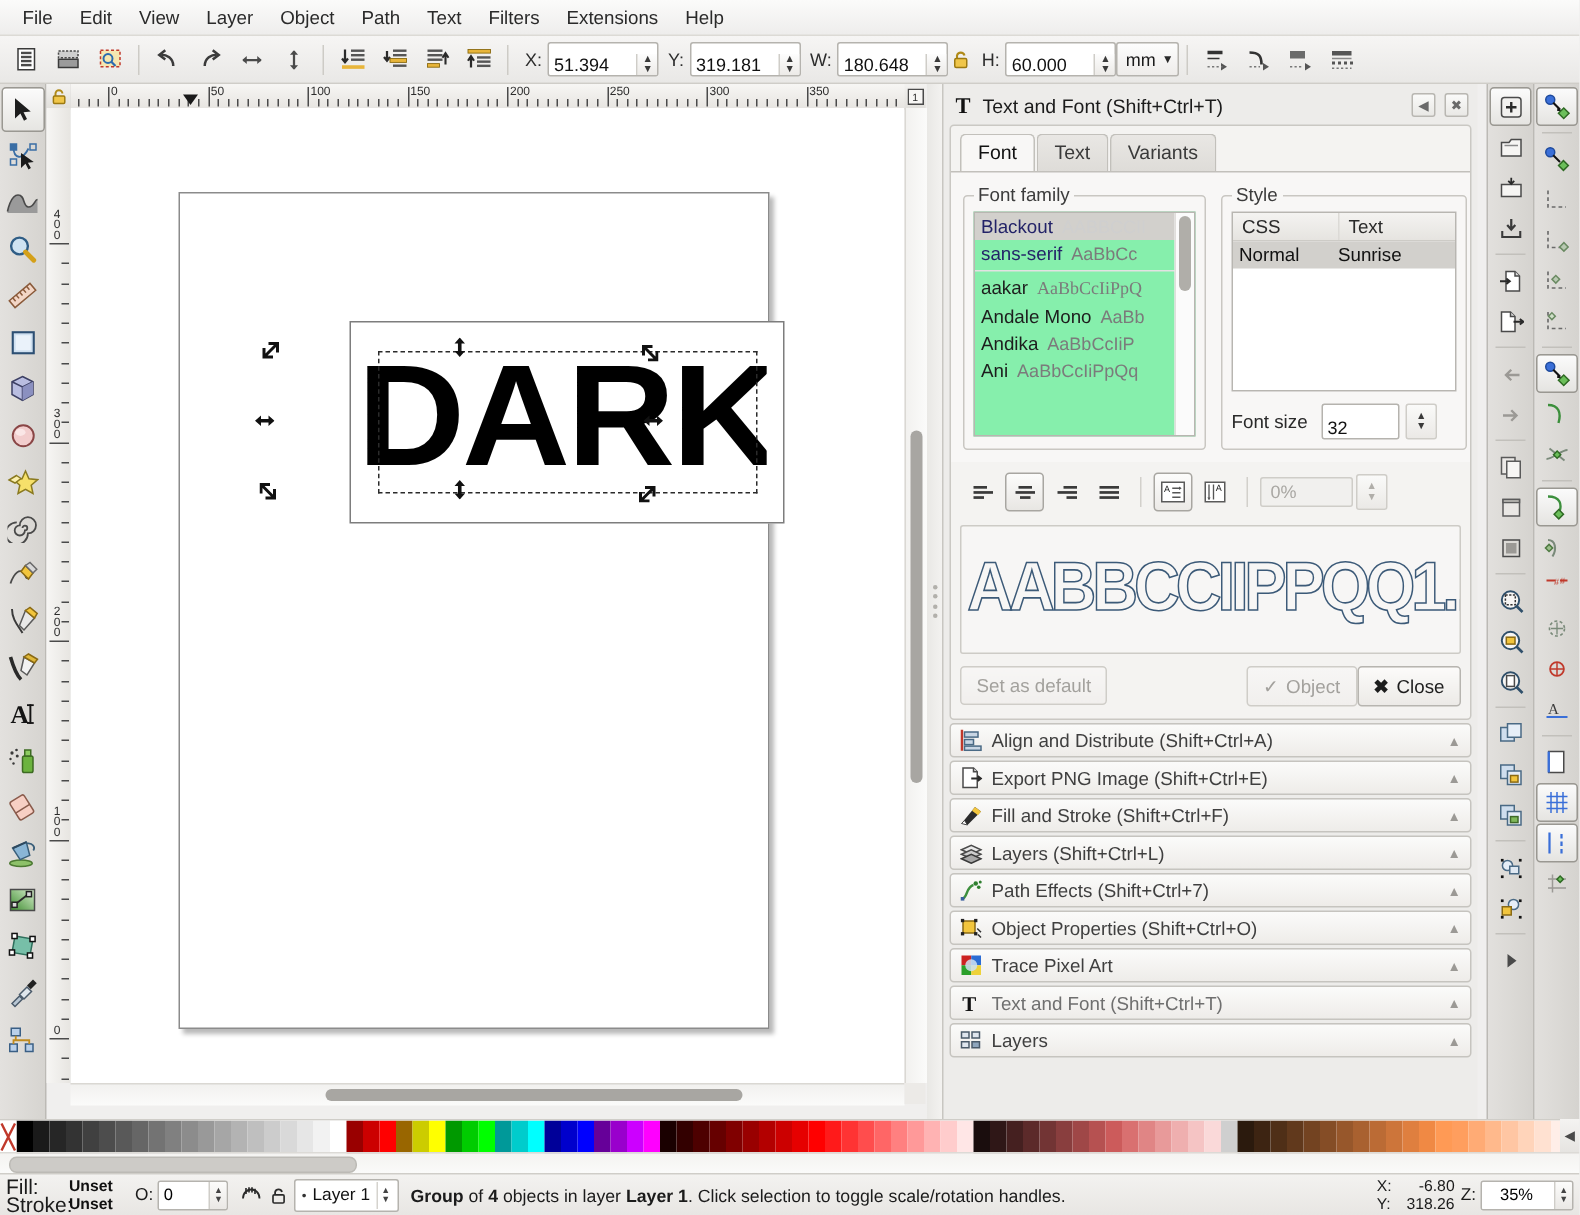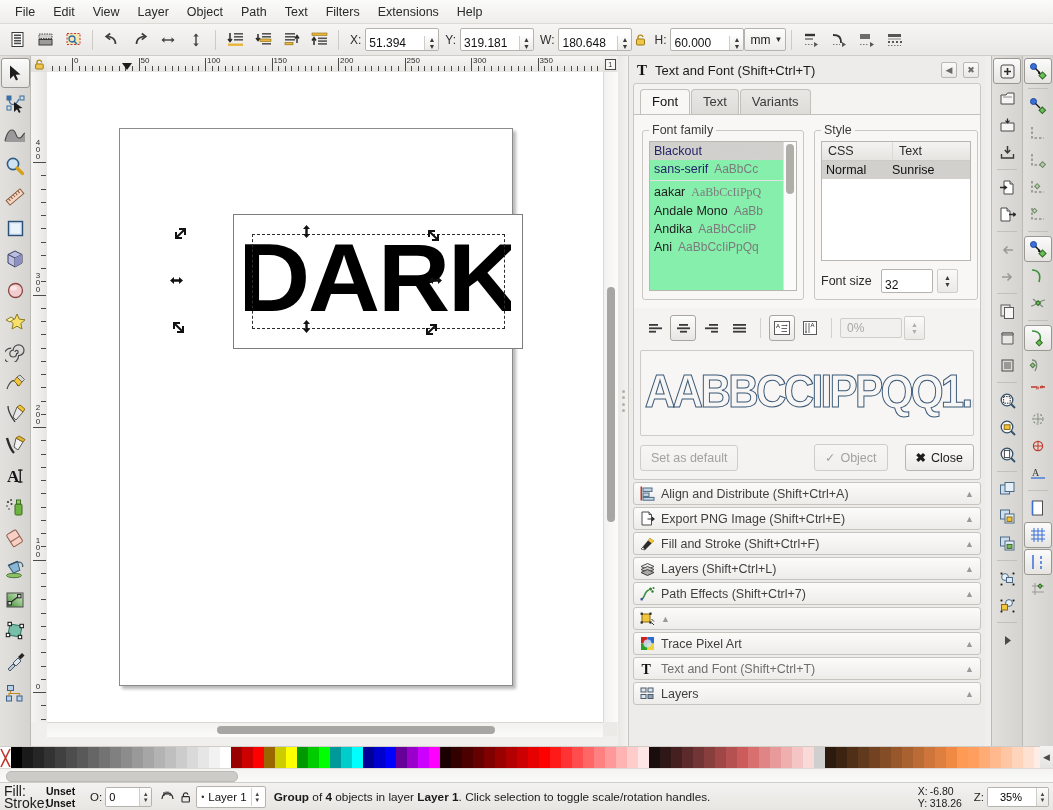--- a/index.html
+++ b/index.html
@@ -227,21 +227,21 @@
     background: linear-gradient(#fafaf9,#ebe9e6); display:flex; flex-direction:column;
     align-items:center; justify-content:center; font-size:7px; line-height:7px; color:#b0aea9; }
 
   .preview {
     margin: 4px 6px 0 6px; height: 86px; background: #f7f6f5; border: 1px solid #cdcbc6;
     border-radius: 2px; display: flex; align-items: center; overflow: hidden;
     padding-left: 2px; box-sizing: border-box;
   }
   .preview svg { display:block; }
 
-  .dlg-actions { display: flex; align-items: center; padding: 8px 6px 8px 6px; gap: 17px; }
+  .dlg-actions { display: flex; align-items: flex-start; padding: 8px 6px 8px 6px; gap: 0; }
   .btn {
     border: 1px solid #b7b5b0; border-radius: 3px; padding: 5px 10px; font-size: 12.5px;
     background: linear-gradient(#fcfbfa,#eceae7); color: #1d1d1d; display:flex; align-items:center; gap:5px;
   }
   .btn.disabled { color: #a3a19d; border-color: #cfcdc8; background: linear-gradient(#f7f6f5,#f1efed); }
   .spacer { flex: 1; }
 
   .dock-item {
     display: flex; align-items: center; gap: 6px; height: 23px; margin-top: 2px;
     padding: 0 6px 0 5px; box-sizing: border-box;
@@ -306,21 +306,21 @@
     display:flex; align-items:center; gap:4px; height: 20px; border:1px solid #b5b3ae;
     border-radius:2px; background:#fff; padding: 0 2px 0 4px; margin-left: 4px;
   }
   .layersel .lname { font-size: 11.5px; color:#111; }
   .statusmsg { margin-left: 8px; color: #1b1b1b; font-size: 11.8px; white-space: nowrap; }
   .statusmsg b { font-weight: bold; }
   .coordbox { margin-left: auto; display: flex; align-items: center; gap: 4px; }
   .xy { font-size: 10.5px; line-height: 12px; color:#1b1b1b; }
   .xy .row { display:flex; gap: 3px; }
   .xy .k { width: 9px; }
-  .xy .v { width: 40px; text-align: left; }
+  .xy .v { width: 40px; text-align: right; }
   .zoomwrap { display:flex; align-items:center; gap: 3px; }
   .zspin { display:flex; border:1px solid #b5b3ae; background:#fff; height:18px; border-radius:2px; overflow:hidden; }
   .zspin input { border:0; outline:none; width: 34px; font-size: 11px; padding-left:12px; font-family:"Liberation Sans",sans-serif; }
 
   svg { pointer-events: none; }
 </style>
 </head>
 <body>
 
 <div id="app">
@@ -1168,20 +1168,21 @@
           <rect x="2" y="3" width="8" height="8" fill="#f2c53d" stroke="#8a6a14"></rect>
           <g fill="#222">
               <rect x="0.6" y="1.6" width="2.2" height="2.2"></rect>
               <rect x="9.4" y="1.6" width="2.2" height="2.2"></rect>
           <rect x="0.6" y="10.4" width="2.2" height="2.2"></rect>
               <rect x="9.4" y="10.4" width="2.2" height="2.2"></rect>
             </g>
           <path d="M11.5 8 L14 10.5 M12 12 L14 14" stroke="#333" stroke-width="1"></path>
         </svg>
       </span>
+      <span class="txt">Object Properties (Shift+Ctrl+O)</span>
       <span class="chev">▲</span>
     </div>
 
     <div class="dock-item">
       <span class="dock-ico">
         <svg width="15" height="15" viewBox="0 0 15 15">
           <rect x="1" y="1" width="6.5" height="6.5" fill="#cc2222"></rect>
           <rect x="7.5" y="1" width="6.5" height="6.5" fill="#2b6cd4"></rect>
           <rect x="1" y="7.5" width="6.5" height="6.5" fill="#2ba02b"></rect>
           <rect x="7.5" y="7.5" width="6.5" height="6.5" fill="#eed23a"></rect>

